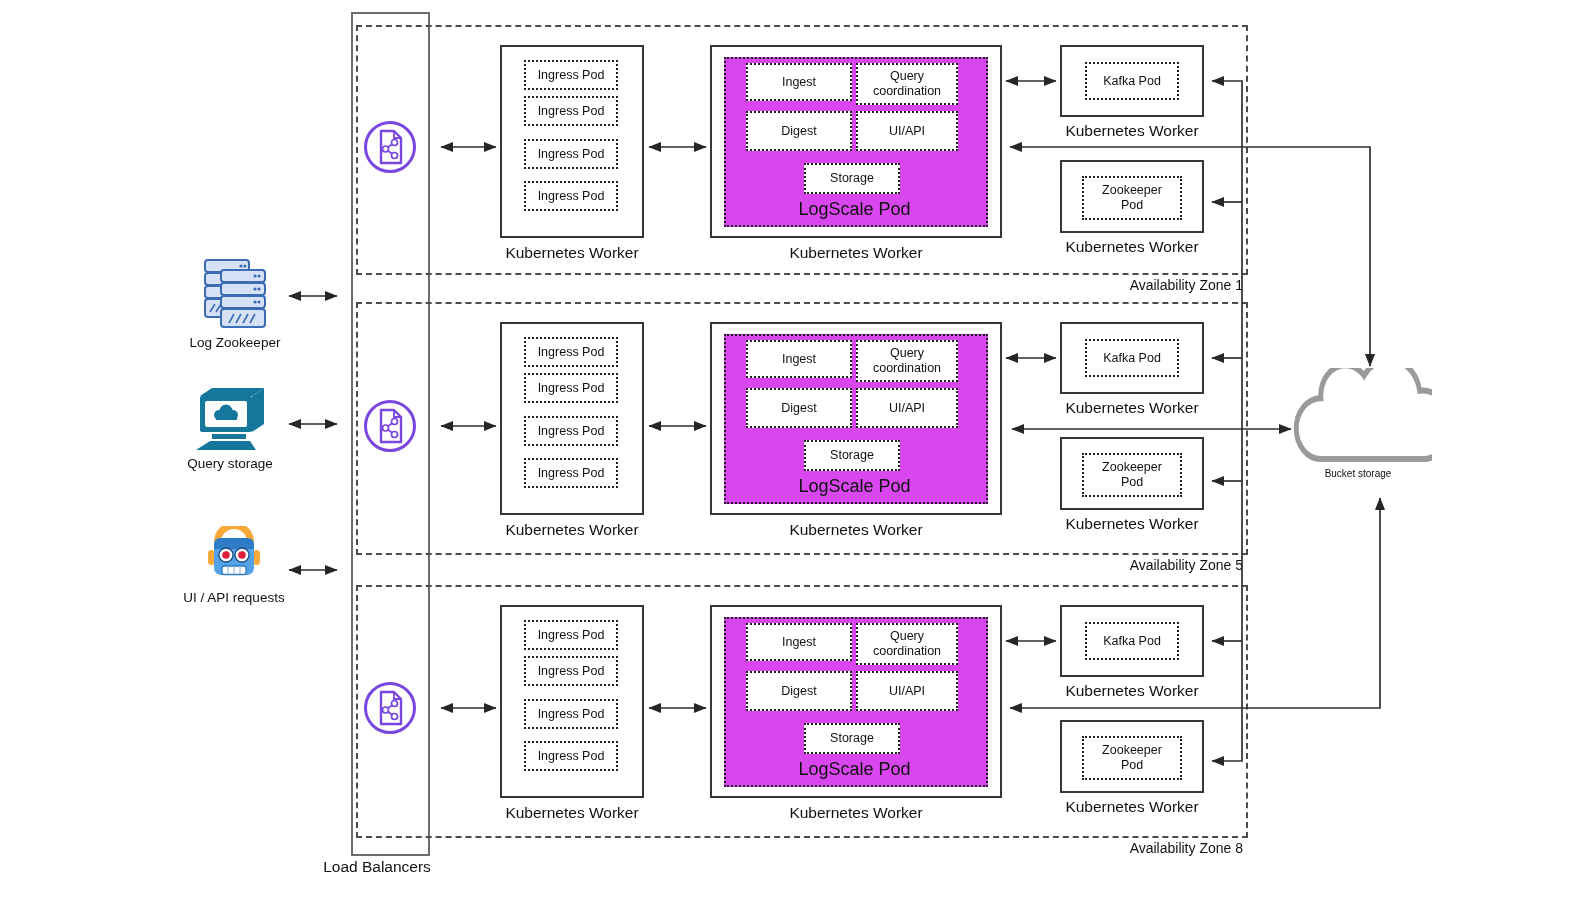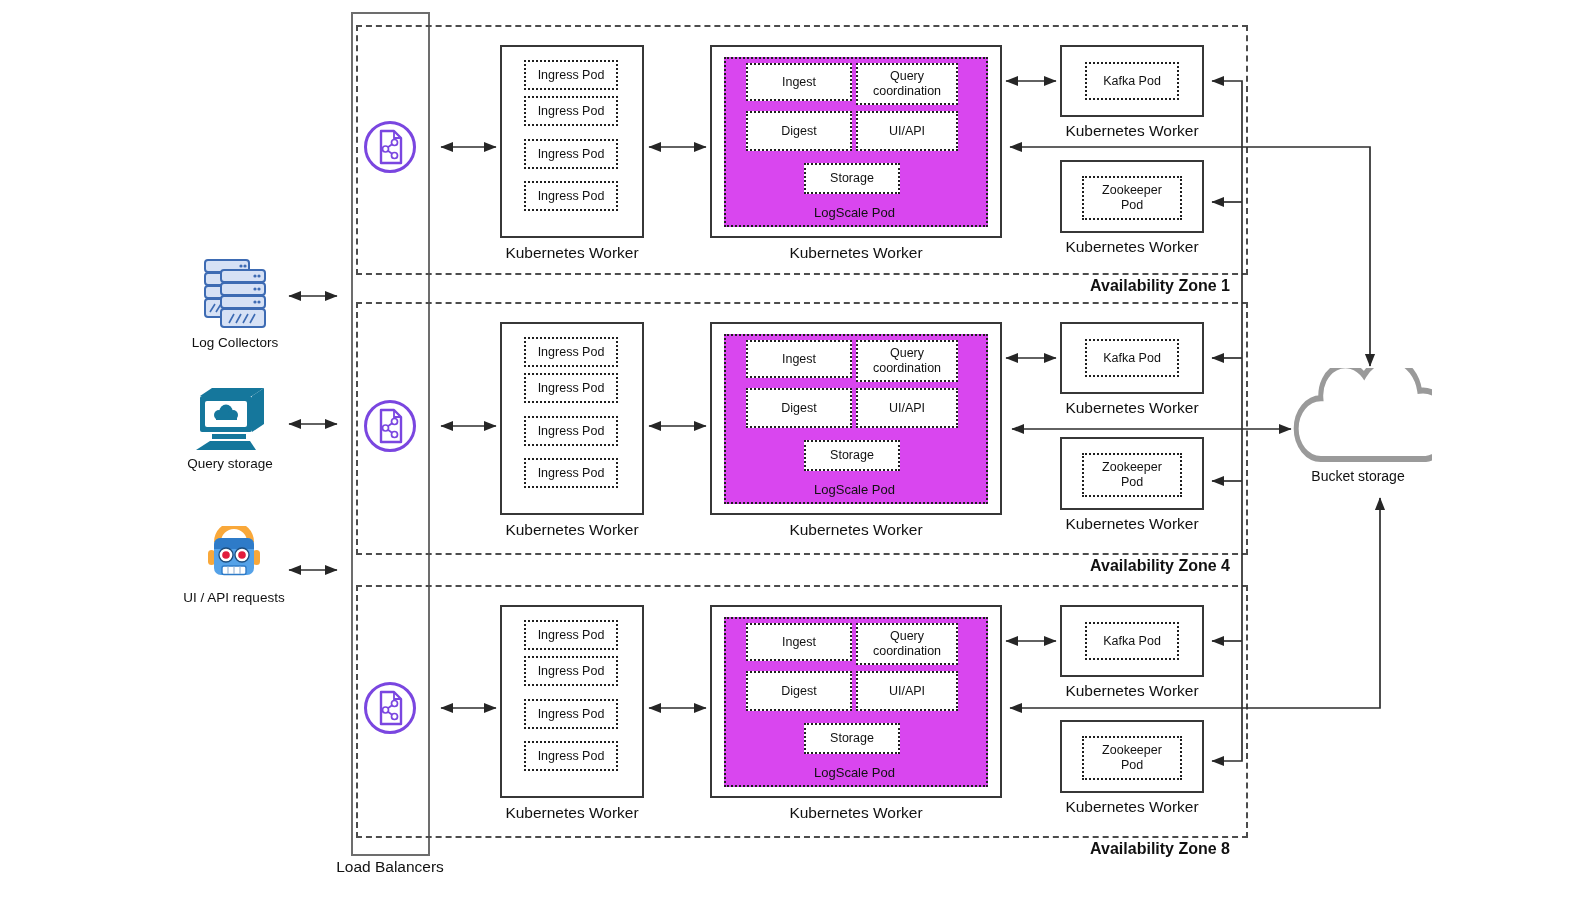--- a/index.html
+++ b/index.html
@@ -27,24 +27,23 @@
   .zone {
     position: absolute;
     left: 356px;
     width: 892px;
     border: 2px dashed #4c4c4c;
     z-index: 1;
   }
   .zone-label {
     position: absolute;
     top: calc(100% + 4px);
-    right: 16px;
-    font-size: 16px;
+    right: 3px;
+    font-size: 14px;
     white-space: nowrap;
-    font-weight: bold;
   }
 
   
   .worker {
     position: absolute;
     border: 2px solid #373737;
     background: #ffffff;
   }
   .worker-label {
     position: absolute;
@@ -68,40 +67,40 @@
   }
   .pod-plain { 
     position: absolute;
     border: 2px dotted #1f1f1f;
     background: #d946ef;
   }
   .pod-caption {
     position: absolute;
     left: 0; right: 3px; bottom: 5px;
     text-align: center;
-    font-size: 13px;
+    font-size: 18px;
     white-space: nowrap;
   }
 
   
   .ingress-pod { left: 22px; width: 94px; height: 30px; }
 
   
   .lb-frame {
     position: absolute;
     left: 351px; top: 12px;
     width: 79px; height: 844px;
     border: 2px solid #6d6d6d;
     background: transparent;
     z-index: 0;
   }
   .caption {
     position: absolute;
     text-align: center;
-    font-size: 14px;
+    font-size: 10px;
     white-space: nowrap;
     z-index: 6;
   }
   .src-label { font-size: 13.5px; }
 </style>
 </head>
 <body>
 
 <div class="stage">
 
@@ -218,26 +217,26 @@
       <circle cx="35" cy="29" r="3.8" fill="#e11d3c"></circle>
       <rect x="15" y="40" width="24" height="8.5" rx="2" fill="#ffffff" stroke="#2e7bc8" stroke-width="1.4"></rect>
       <g stroke="#9fb9d8" stroke-width="1.2">
         <line x1="21" y1="40.5" x2="21" y2="48"></line>
         <line x1="27" y1="40.5" x2="27" y2="48"></line>
         <line x1="33" y1="40.5" x2="33" y2="48"></line>
       </g>
     </svg>
   </svg>
 
-  <div class="abs caption src-label" style="left:165px; top:335px; width:140px;">Log Collectors</div>
+  <div class="abs caption src-label" style="left:165px; top:335px; width:140px;">Log Zookeeper</div>
   <div class="abs caption src-label" style="left:160px; top:456px; width:140px;">Query storage</div>
   <div class="abs caption src-label" style="left:157px; top:590px; width:154px;">UI / API requests</div>
 
   <div class="lb-frame"></div>
-  <div class="abs caption" style="left:312px; top:858px; width:156px; font-size:15.5px;">Load Balancers</div>
+  <div class="abs caption" style="left:299px; top:858px; width:156px; font-size:15.5px;">Load Balancers</div>
 
   <div class="zone" style="top:25px; height:250px;">
     <div class="worker" style="left:142px; top:18px; width:144px; height:193px;">
       <div class="pod ingress-pod" style="top:13px;">Ingress Pod</div>
       <div class="pod ingress-pod" style="top:49px;">Ingress Pod</div>
       <div class="pod ingress-pod" style="top:92px;">Ingress Pod</div>
       <div class="pod ingress-pod" style="top:134px;">Ingress Pod</div>
     </div>
     <div class="worker-label" style="left:92px; top:217px;">Kubernetes Worker</div>
 
@@ -290,21 +289,21 @@
     <div class="worker" style="left:702px; top:18px; width:144px; height:72px;">
       <div class="pod" style="left:23px; top:15px; width:94px; height:38px;">Kafka Pod</div>
     </div>
     <div class="worker-label" style="left:652px; top:95px;">Kubernetes Worker</div>
 
     <div class="worker" style="left:702px; top:133px; width:144px; height:73px;">
       <div class="pod" style="left:20px; top:14px; width:100px; height:44px; padding:0 16px;">Zookeeper Pod</div>
     </div>
     <div class="worker-label" style="left:652px; top:211px;">Kubernetes Worker</div>
 
-    <div class="zone-label">Availability Zone 4</div>
+    <div class="zone-label">Availability Zone 5</div>
   </div>
 
   <div class="zone" style="top:585px; height:253px;">
     <div class="worker" style="left:142px; top:18px; width:144px; height:193px;">
       <div class="pod ingress-pod" style="top:13px;">Ingress Pod</div>
       <div class="pod ingress-pod" style="top:49px;">Ingress Pod</div>
       <div class="pod ingress-pod" style="top:92px;">Ingress Pod</div>
       <div class="pod ingress-pod" style="top:134px;">Ingress Pod</div>
     </div>
     <div class="worker-label" style="left:92px; top:217px;">Kubernetes Worker</div>

